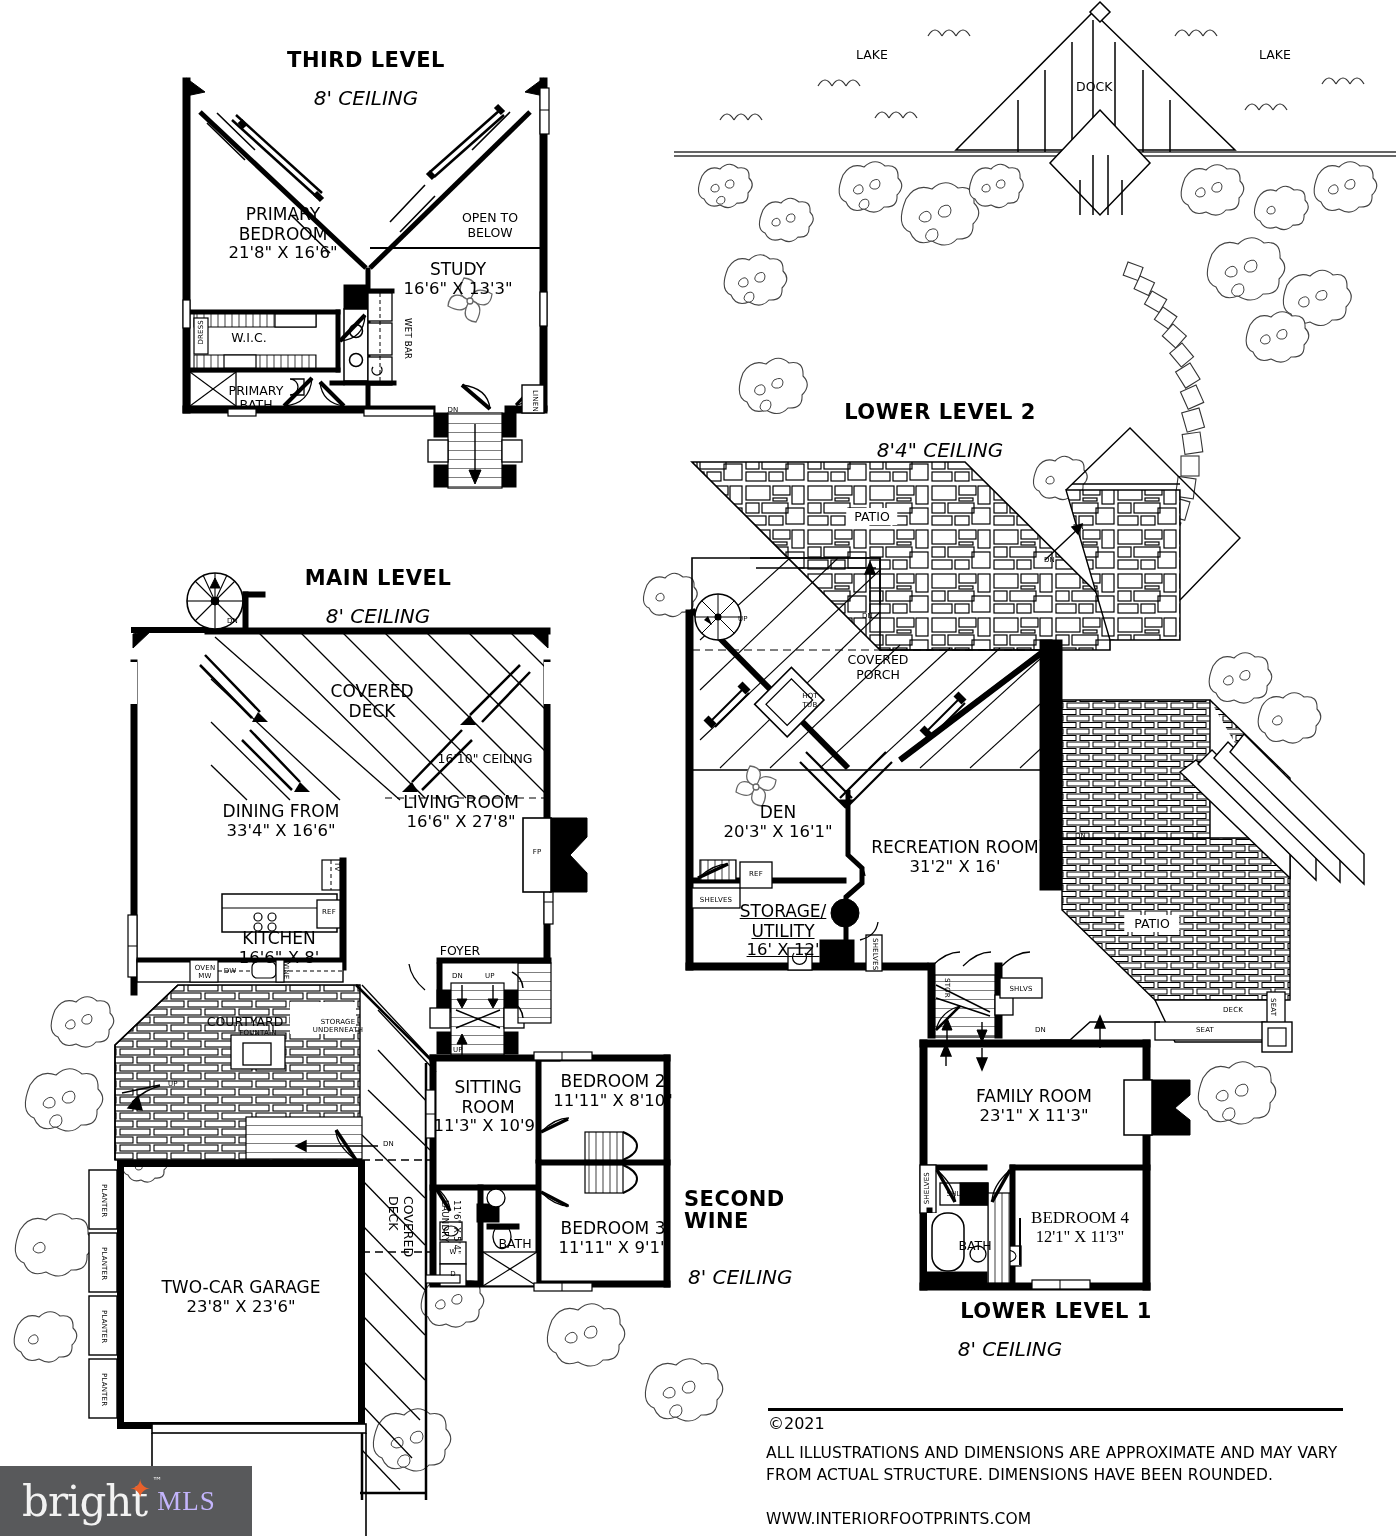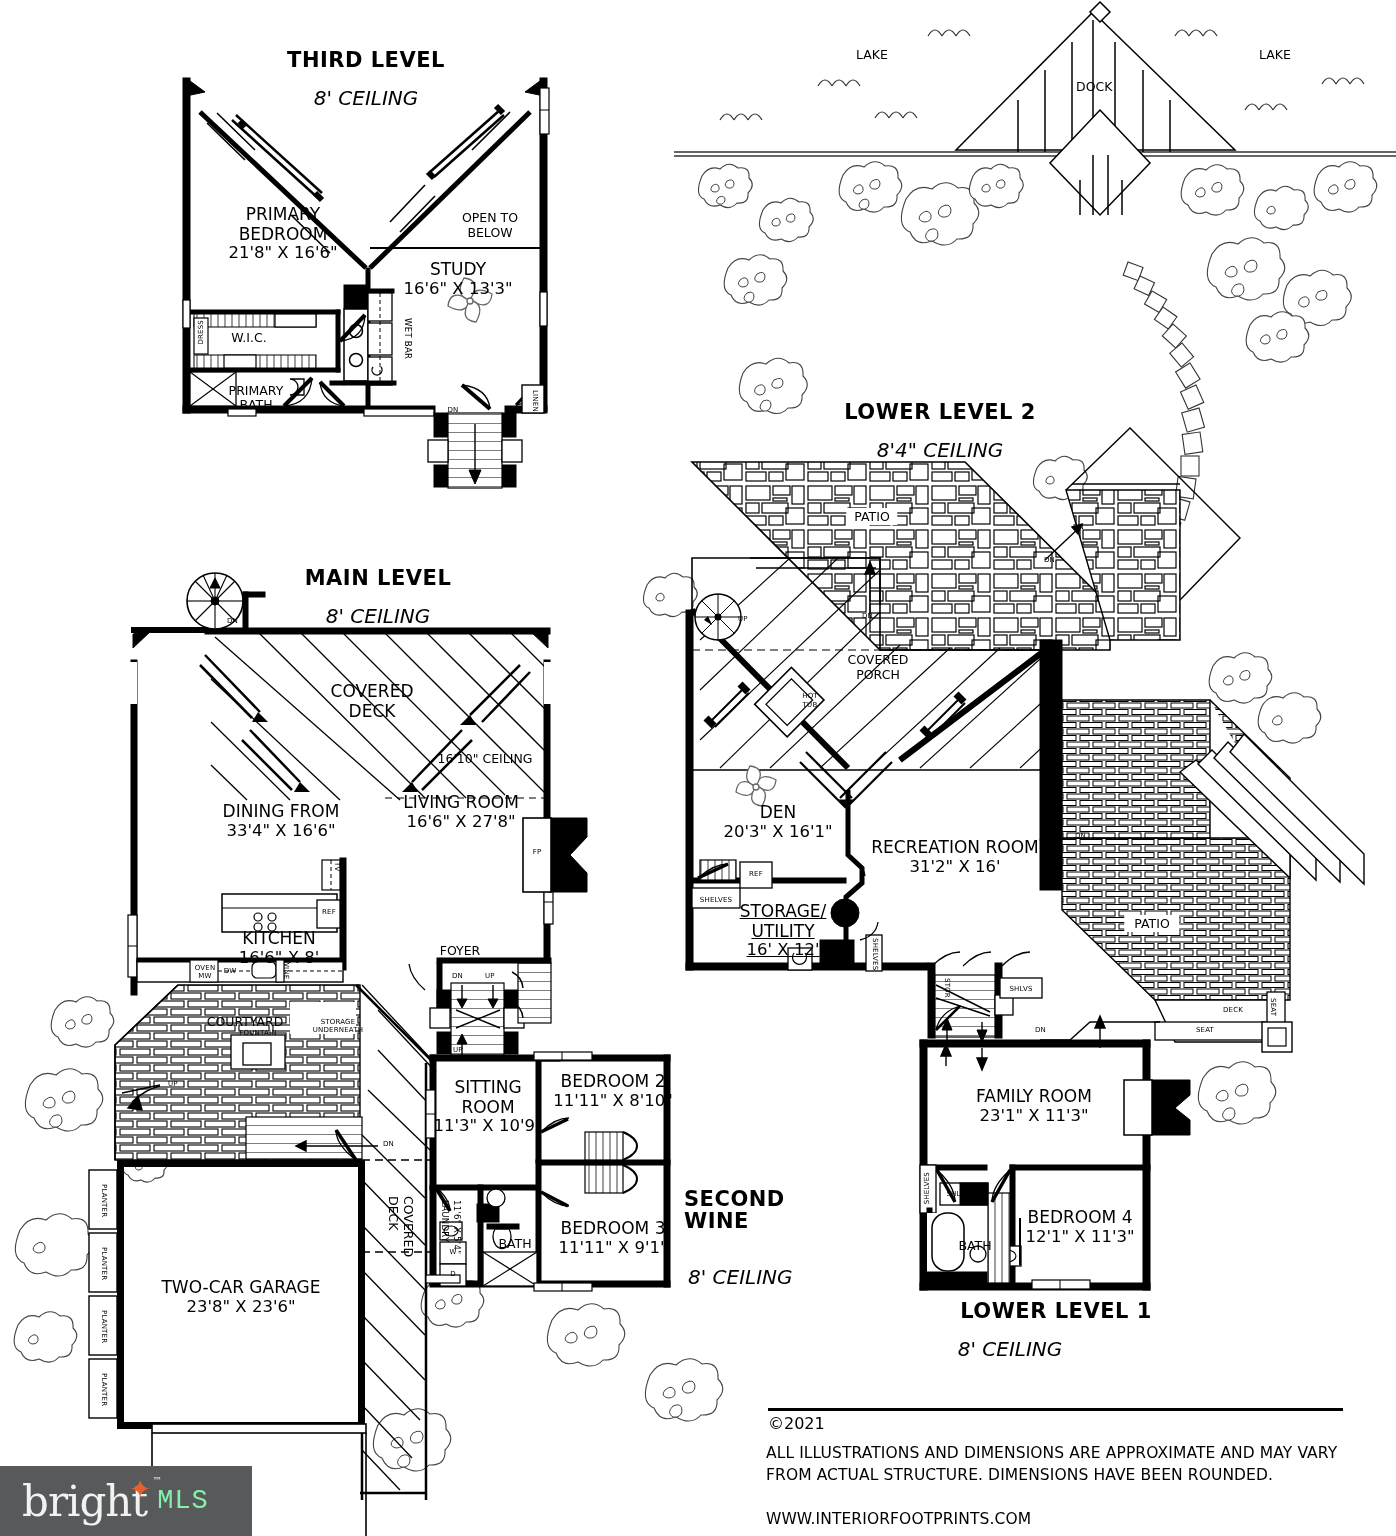--- a/index.html
+++ b/index.html
@@ -52,22 +52,22 @@
     width:252px; height:70px;
     background:#58595b;
     display:flex; align-items:center;
   }
   #mls .bword{
     font-family:"DejaVu Serif","Liberation Serif",serif;
     font-size:42px; color:#f2f2f2; margin-left:22px; letter-spacing:-1px;
     position:relative;
   }
   #mls .mls{
-    font-family:Liberation Mono, monospace;
-    font-size:27px; color:#86efac; margin-left:10px; letter-spacing:1px;
+    font-family:Liberation Serif, serif;
+    font-size:27px; color:#c4b5fd; margin-left:10px; letter-spacing:1px;
   }
   #mls .spark{
     position:absolute; right:-4px; top:2px; width:22px; height:22px;
     color:#e8612c; font-size:26px; line-height:20px;
   }
   #mls .tm{ position:absolute; right:-14px; top:-2px; font-size:10px; color:#f2f2f2;
             font-family:"DejaVu Sans","Liberation Sans",sans-serif;}
 </style>
 </head>
 <body>
@@ -996,21 +996,21 @@
 <div class="t xtiny" style="left:1044px;top:556px;">DN</div>
 <div class="t xtiny" style="left:1073px;top:523px;">DN</div>
 <div class="t xtiny" style="left:940px;top:1041px;">UP</div>
 <div class="t xtiny" style="left:976px;top:1041px;">DN</div>
 <div class="t xtiny" style="left:1035px;top:1026px;">DN</div>
 <div class="t xtiny" style="left:1075px;top:832px;">DN</div>
 
 <div class="t title center" style="left:1056px;top:1299px;">LOWER LEVEL 1</div>
 <div class="t subtitle center" style="left:1010px;top:1337px;">8' CEILING</div>
 <div class="t room center" style="left:1034px;top:1087px;"><span>FAMILY ROOM</span><span class="dim">23'1" X 11'3"</span></div>
-<div class="t room center" style="left:1080px;top:1208px;"><span>BEDROOM 4</span><span class="dim">12'1" X 11'3"</span></div>
+<div class="t room center" style="left:1080px;top:1208px;font-family:Liberation Serif, serif;"><span>BEDROOM 4</span><span class="dim">12'1" X 11'3"</span></div>
 <div class="t small center" style="left:975px;top:1238px;">BATH</div>
 <div class="t xtiny vert-rev" style="left:923px;top:1172px;">SHELVES</div>
 <div class="t xtiny center" style="left:958px;top:1190px;">SHLVS</div>
 <div class="t xtiny center" style="left:1161px;top:1100px;">FP</div>
 <div class="t small center" style="left:1152px;top:915px;background:#fff;padding:1px 10px;">PATIO</div>
 <div class="t xtiny center" style="left:1233px;top:1006px;">DECK</div>
 <div class="t xtiny center" style="left:1205px;top:1026px;">SEAT</div>
 <div class="t xtiny vert" style="left:1269px;top:998px;">SEAT</div>
 
 <div style="position:absolute;left:768px;top:1408px;width:575px;height:2.5px;background:#000;"></div>

